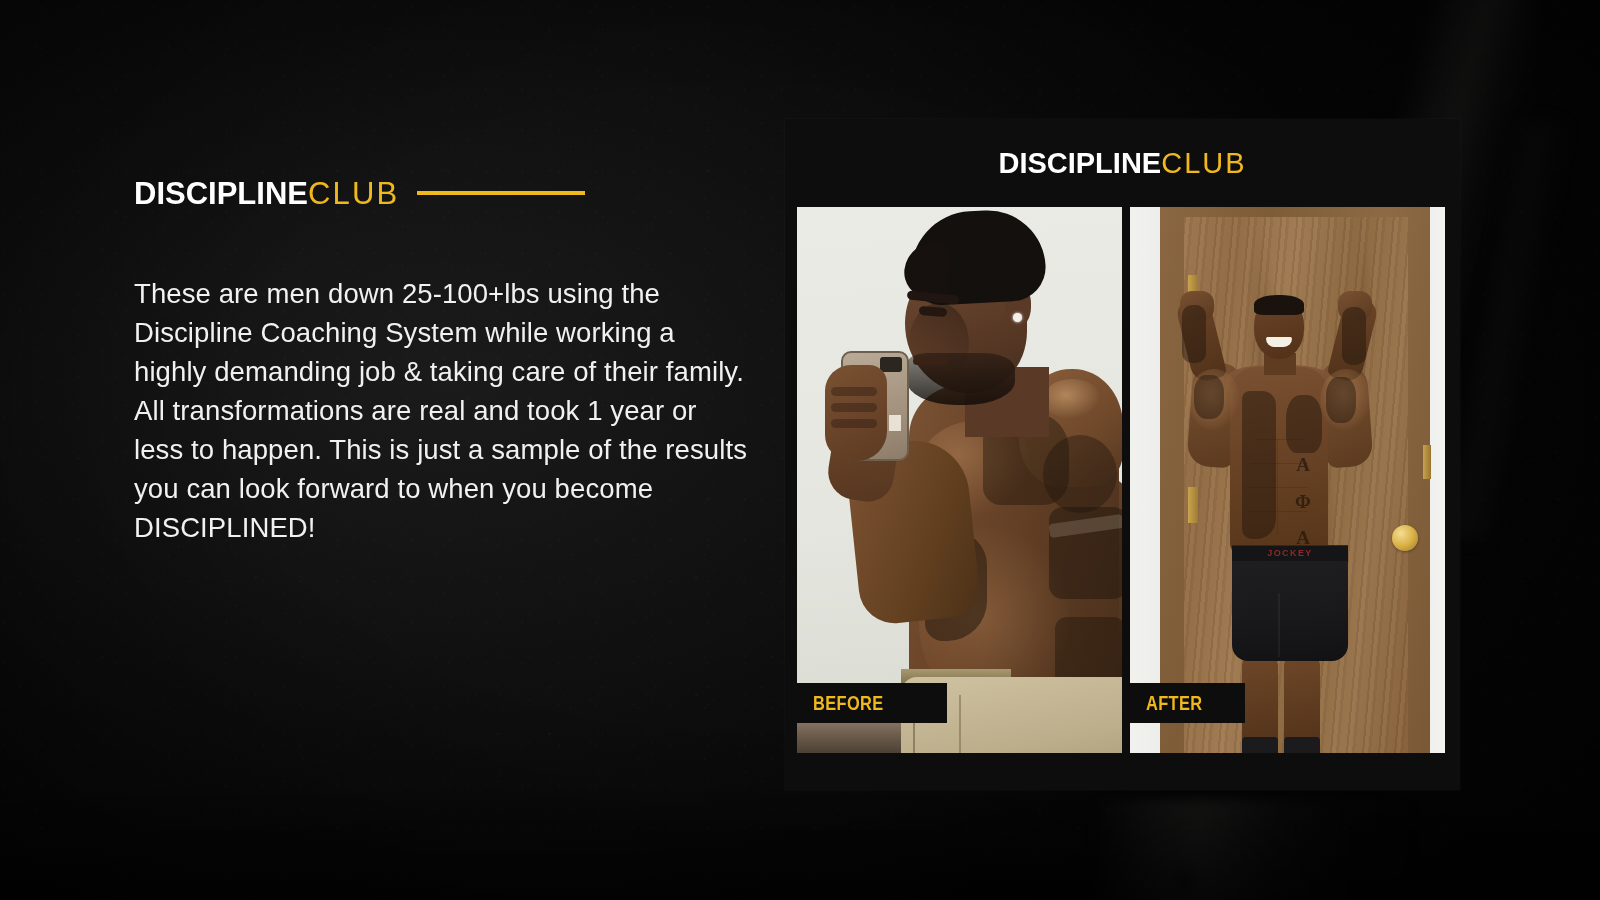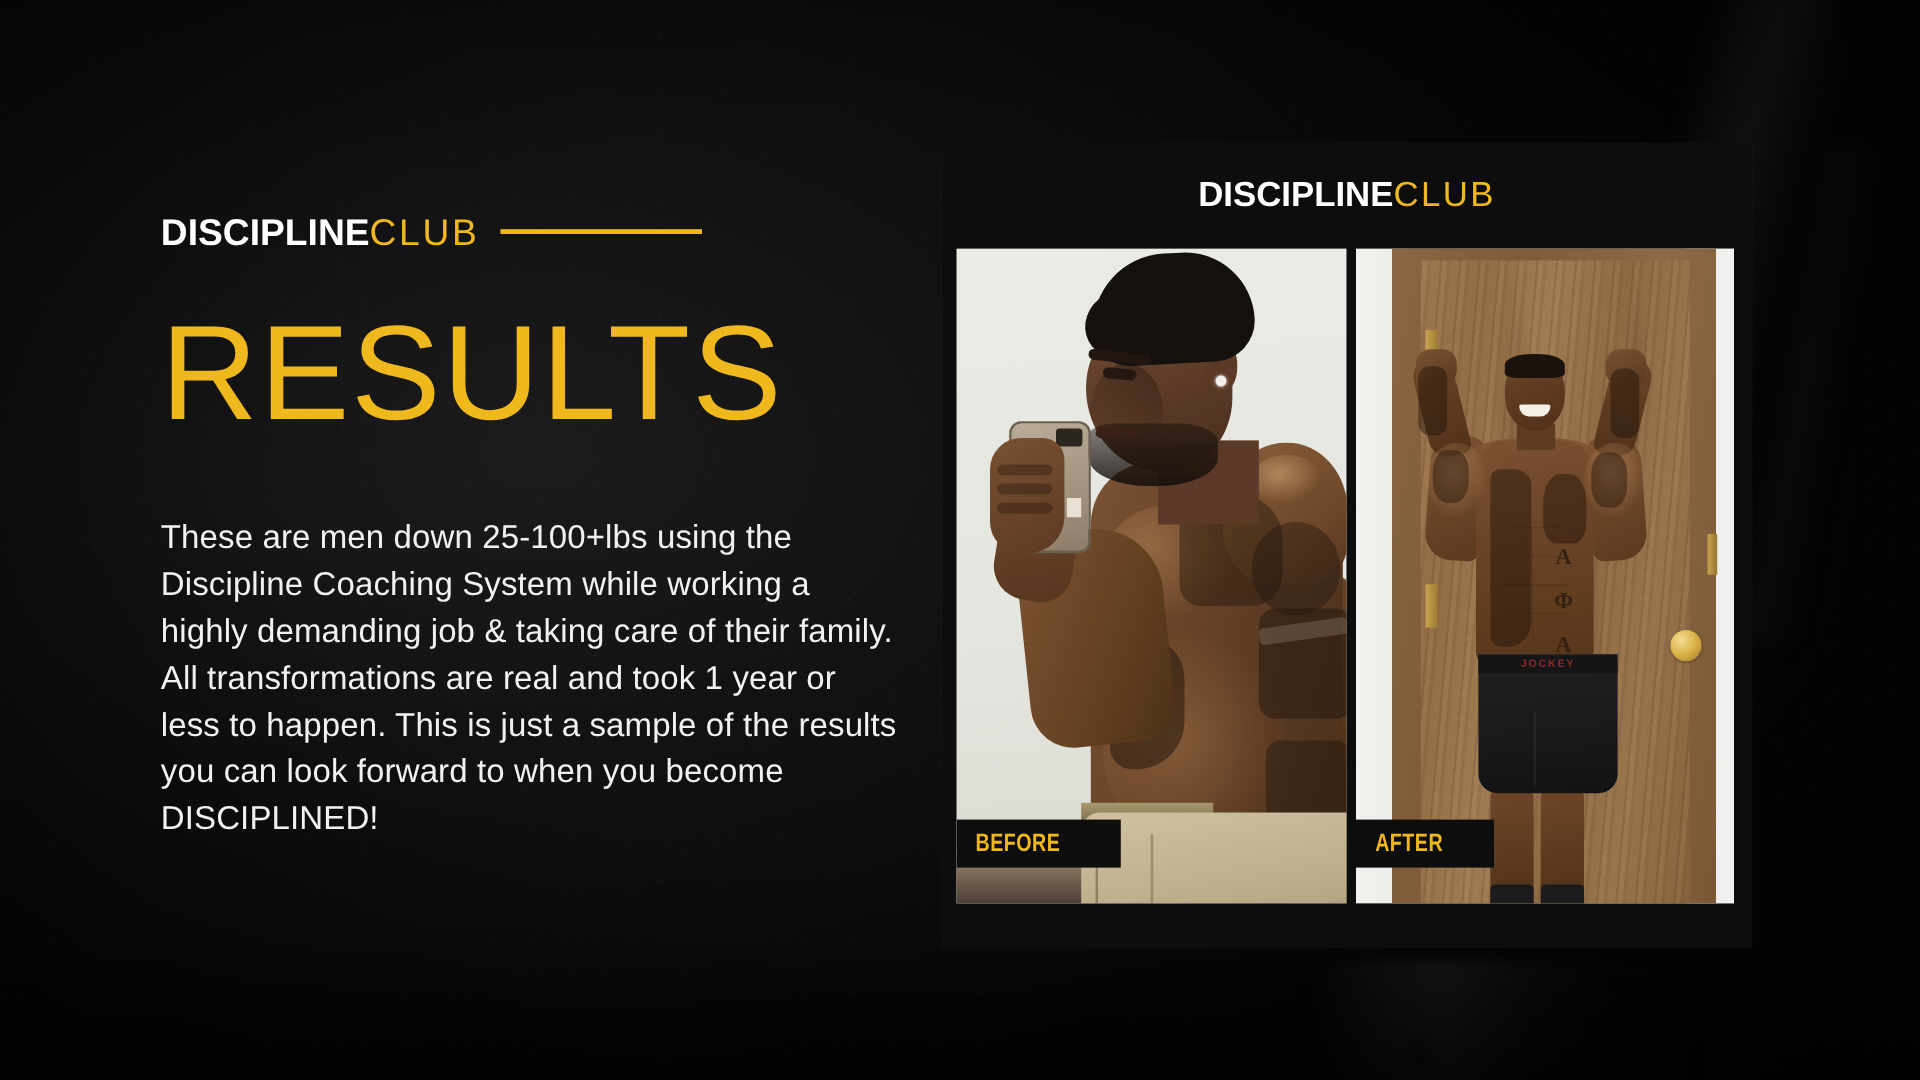--- a/index.html
+++ b/index.html
@@ -466,21 +466,21 @@
   .badge span{
     color:#EFB81C;
     font-size:21px;
     font-weight:700;
     letter-spacing:.5px;
     transform:scaleX(.78);
     transform-origin:left center;
     font-family:"Liberation Sans", sans-serif;
     white-space:nowrap;
   }
-  .badge.before-badge{ left:0; padding-right:30px; }
+  .badge.before-badge{ left:0; padding-right:43px; }
   .badge.after-badge{ left:0; padding-right:26px; }
 </style>
 </head>
 <body>
 
 <div id="stage">
 
   <div class="bg-base"></div>
   <div class="bg-grain"></div>
   <div class="bg-silh-arm"></div>
@@ -493,21 +493,20 @@
 
   <div class="left-col">
 
     <div class="brand-row">
       <div class="brand">
         <span class="b-strong">DISCIPLINE</span><span class="b-light">CLUB</span>
       </div>
       <div class="brand-rule"></div>
     </div>
 
-    <div class="headline">RESULTS</div>
 
     <p class="para">These are men down 25-100+lbs using the Discipline Coaching System while working a highly demanding job &amp; taking care of their family. All transformations are real and took 1 year or less to happen. This is just a sample of the results you can look forward to when you become DISCIPLINED!</p>
   </div>
 
   <div class="card">
 
     <div class="card-header">
       <div class="brand">
         <span class="b-strong">DISCIPLINE</span><span class="b-light">CLUB</span>
       </div>

